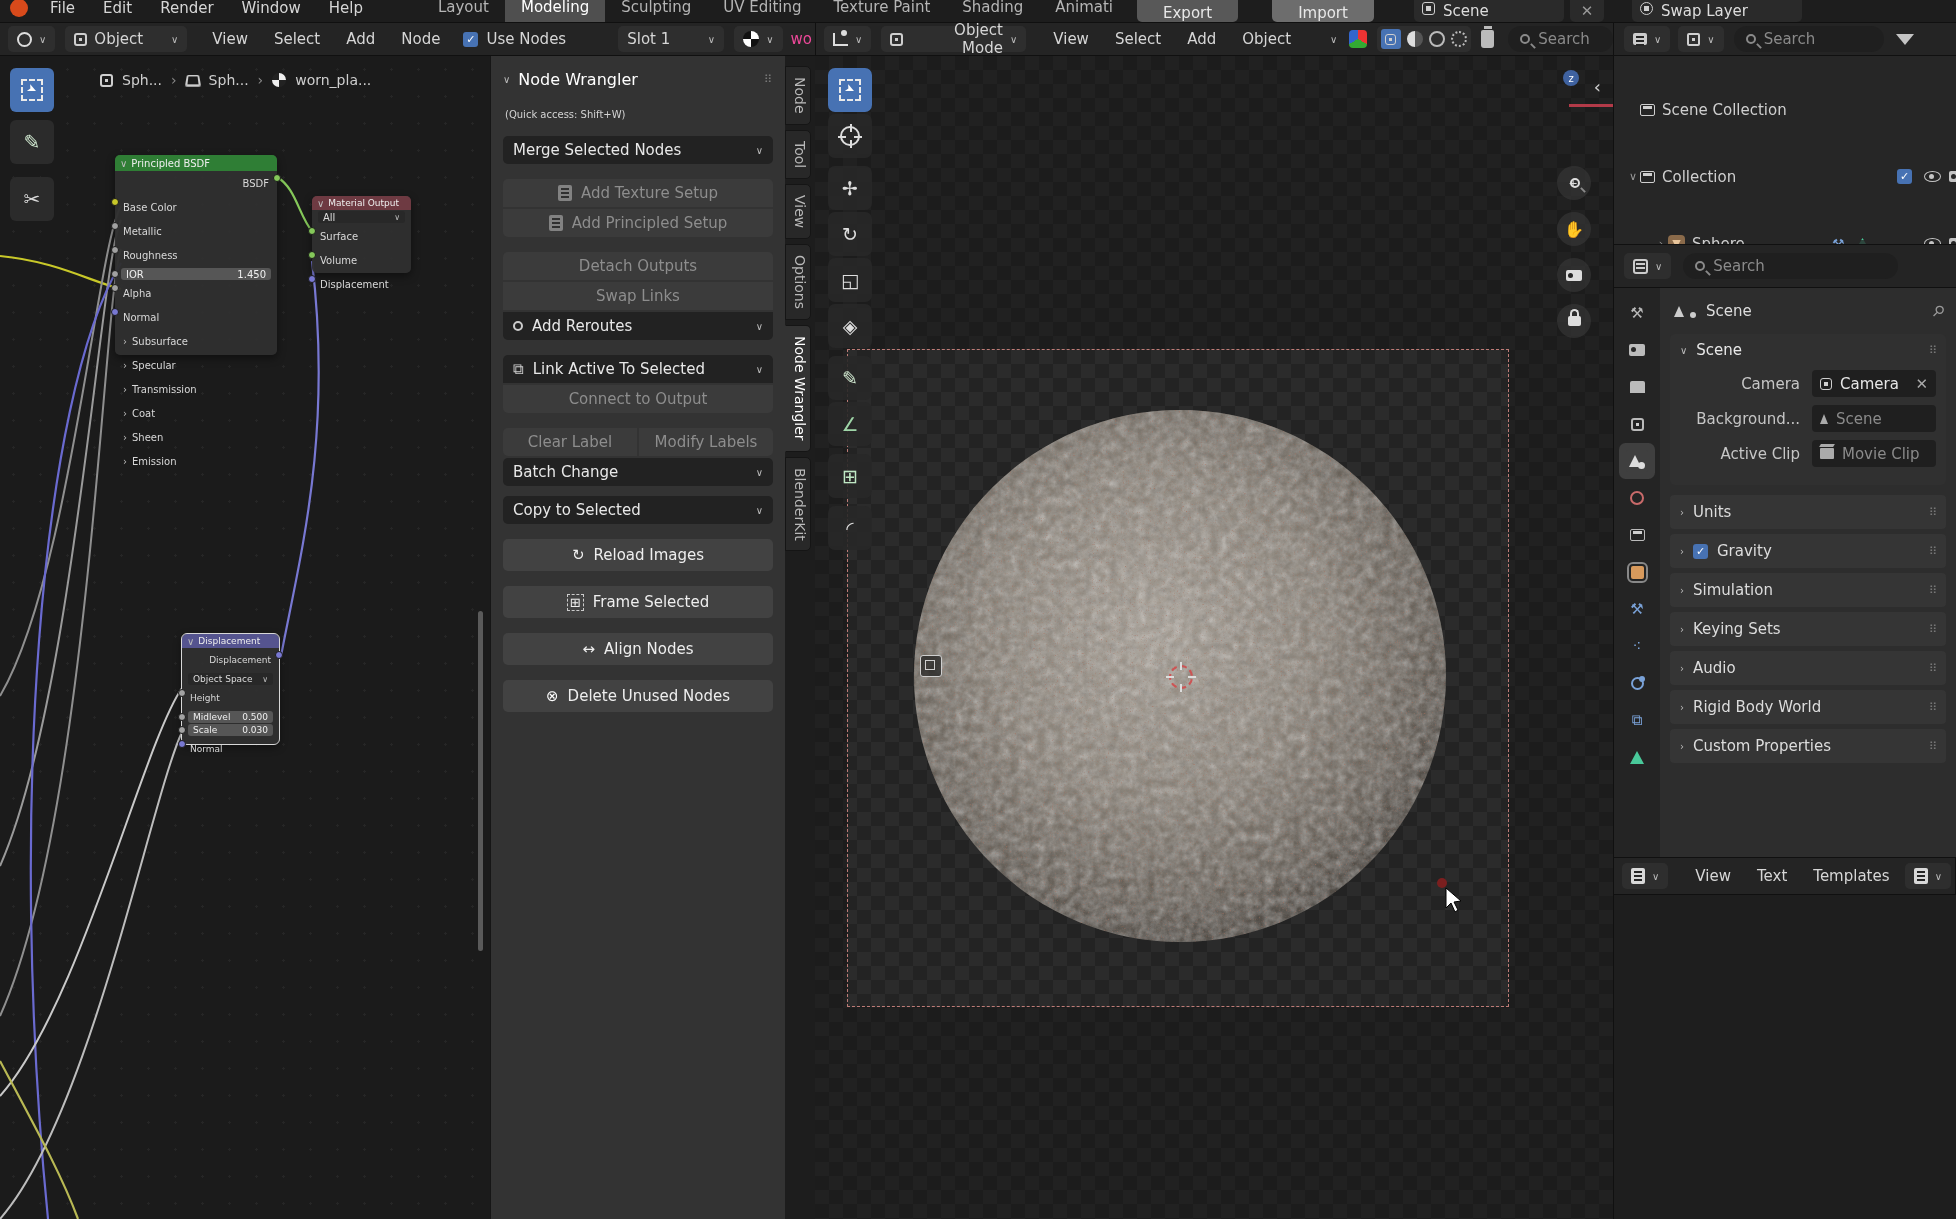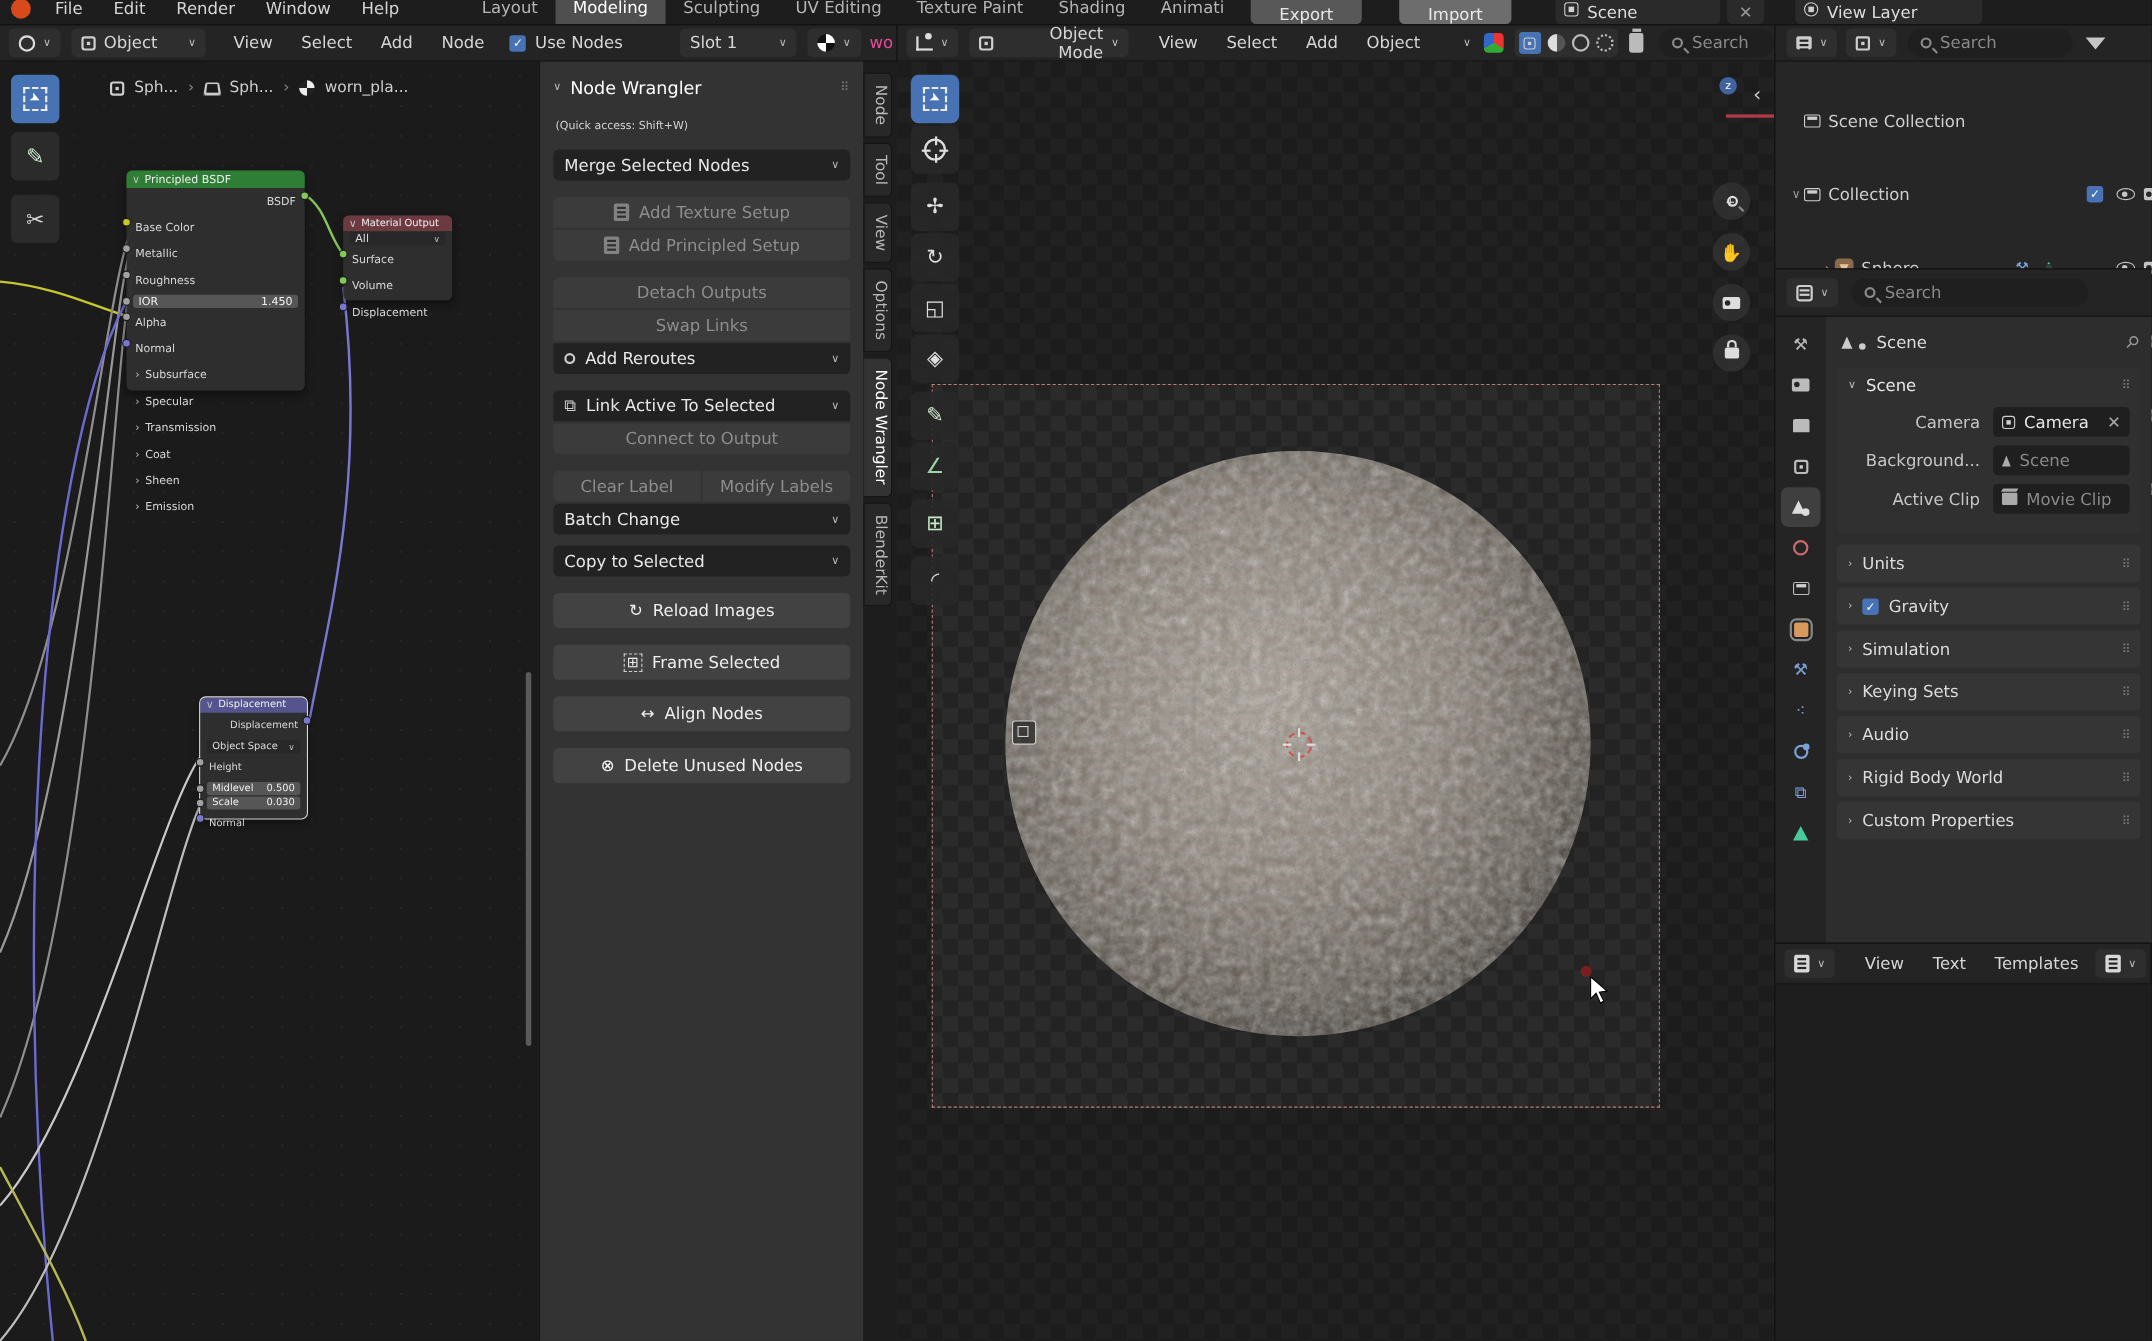--- a/index.html
+++ b/index.html
@@ -152,21 +152,21 @@
   <span class="topbtn" style="margin-left:34px;background:#6d6d6d;">Import</span>
   <span class="topfield" style="margin-left:40px;width:150px;">
     <span class="iconbox" style="width:13px;height:13px;border-width:1.5px;"></span>
     <span>Scene</span>
   </span>
   <span class="topfield" style="margin-left:6px;width:34px;justify-content:center;">
     <span style="color:#999;">✕</span>
   </span>
   <span class="topfield" style="margin-left:28px;width:170px;">
     <span class="iconbox" style="width:13px;height:13px;border-width:1.5px;border-radius:50%;"></span>
-    <span>View Layer</span>
+    <span>Swap Layer</span>
   </span>
 </div>
 
 <div class="abs edhead" style="left:0;width:815px;">
   <span class="dd" style="margin-left:8px;">
     <span style="width:15px;height:15px;border-radius:50%;border:2px solid #ddd;"></span>
     <span class="chev">∨</span>
   </span>
   <span class="dd" style="margin-left:10px;width:122px;">
     <span class="iconbox" style="width:13px;height:13px;"></span>

